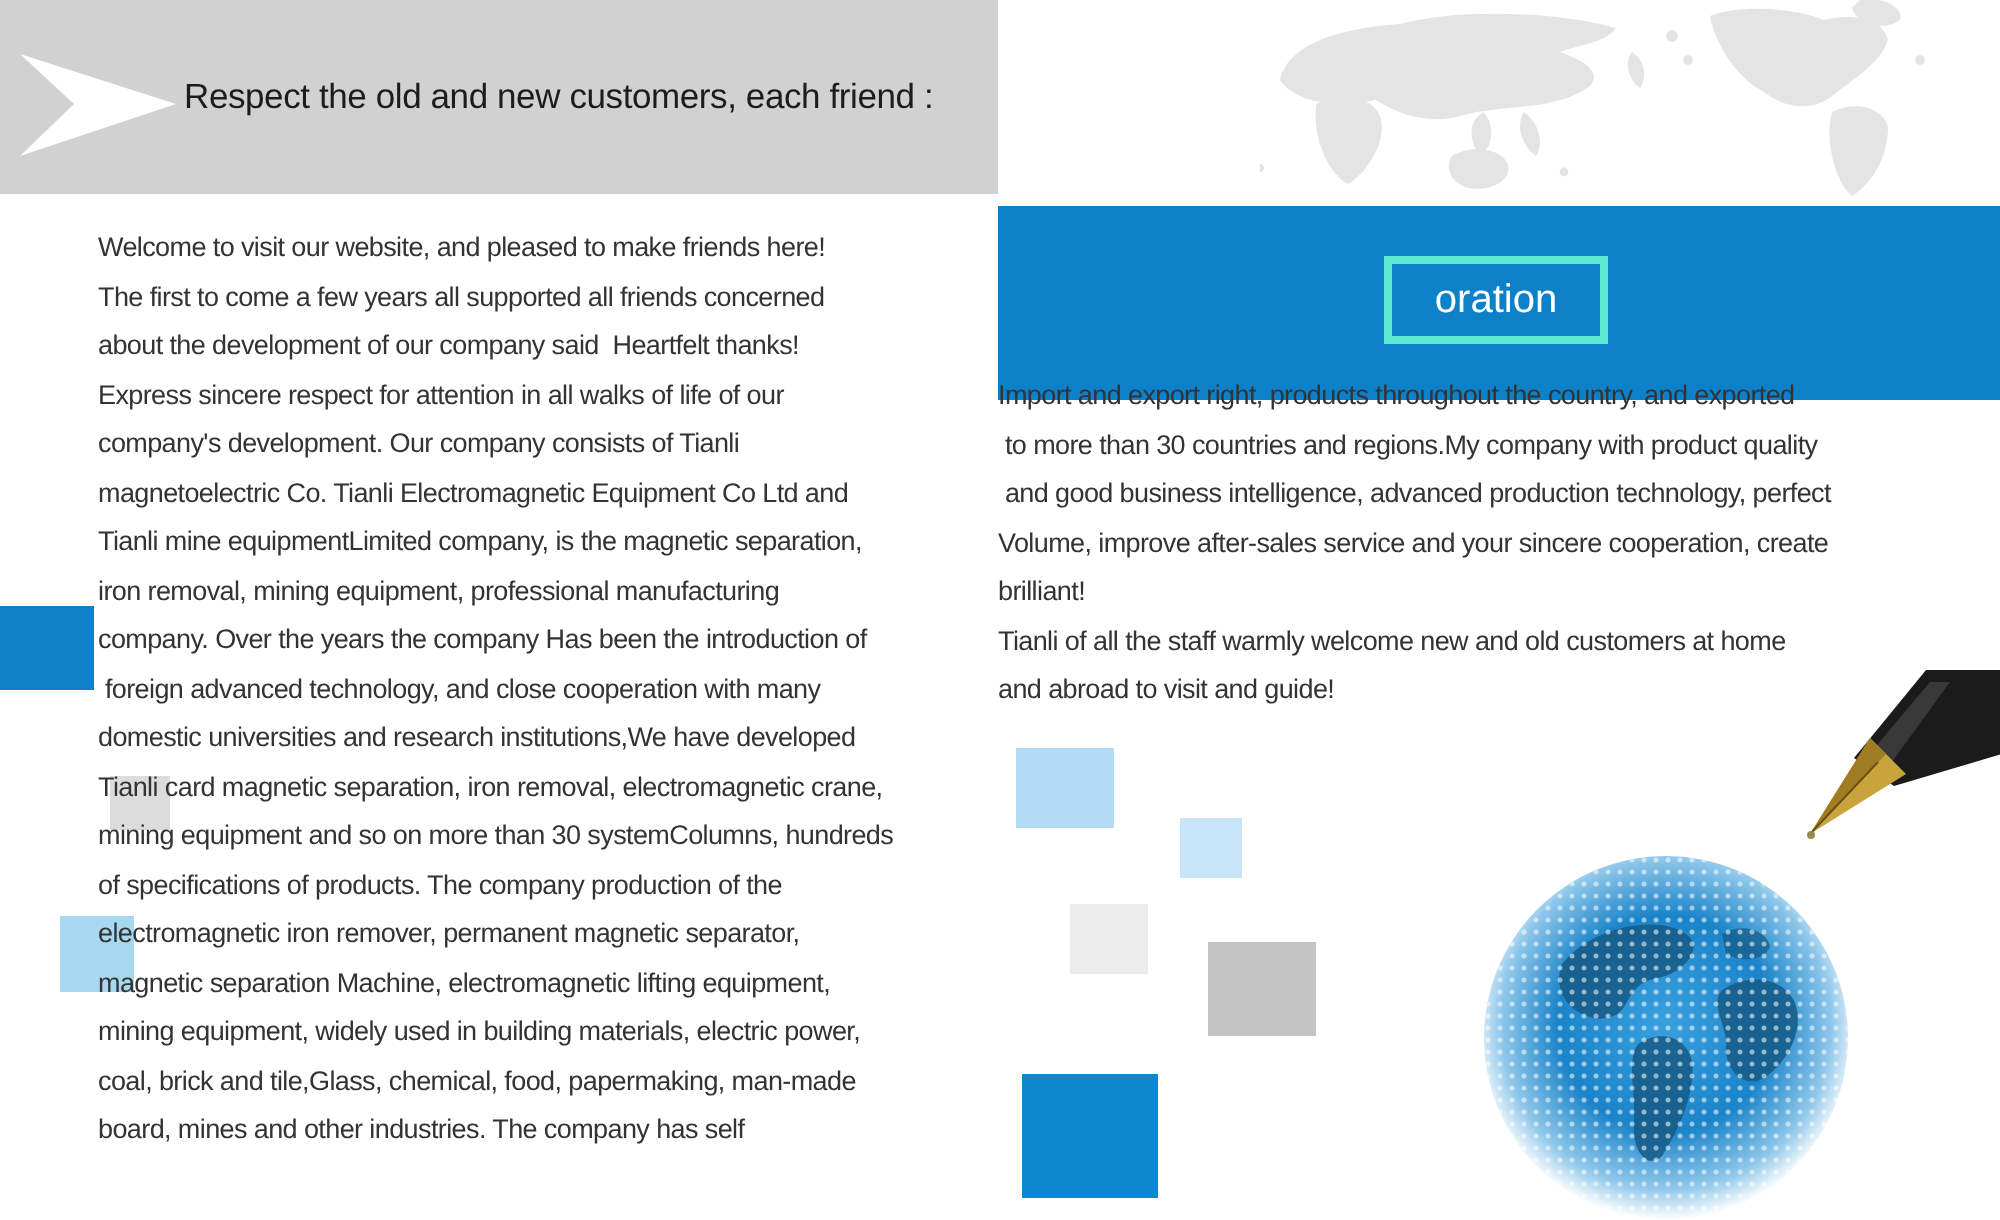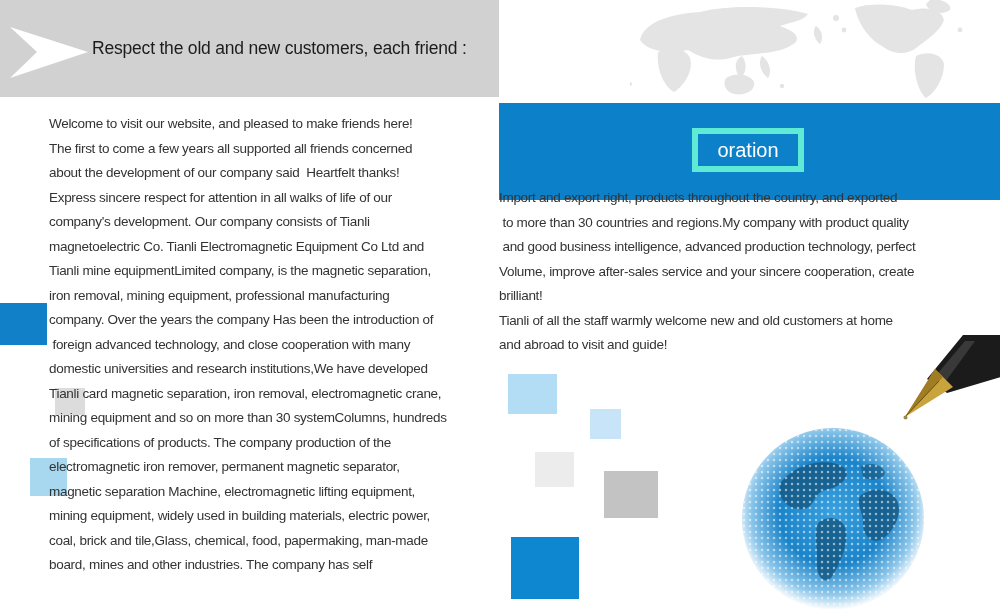--- a/index.html
+++ b/index.html
@@ -20,21 +20,21 @@
   }
   
   .world-map { position:absolute; left:630px; top:0; width:370px; height:100px; }
   
   .blue-banner {
     position:absolute; left:499px; top:103px; width:501px; height:97px;
     background:#0c81ca;
   }
   .banner-badge {
     position:absolute; left:193px; top:25px; width:112px; height:44px;
-    border:6px solid #5eead4; color:#ffffff; font-size:20px;
+    border:4px solid #5eead4; color:#ffffff; font-size:20px;
     display:flex; align-items:center; justify-content:center; cursor:pointer;
     background:transparent;
   }
   
   .para {
     position:absolute; white-space:pre-wrap; color:#333333;
     font-size:13.5px; letter-spacing:-0.3px; line-height:24.5px; z-index:2;
   }
   .para-left  { left:33px;  top:112px; width:500px;margin-left:16px; }
   .para-right { left:499px; top:186px; width:501px; }

